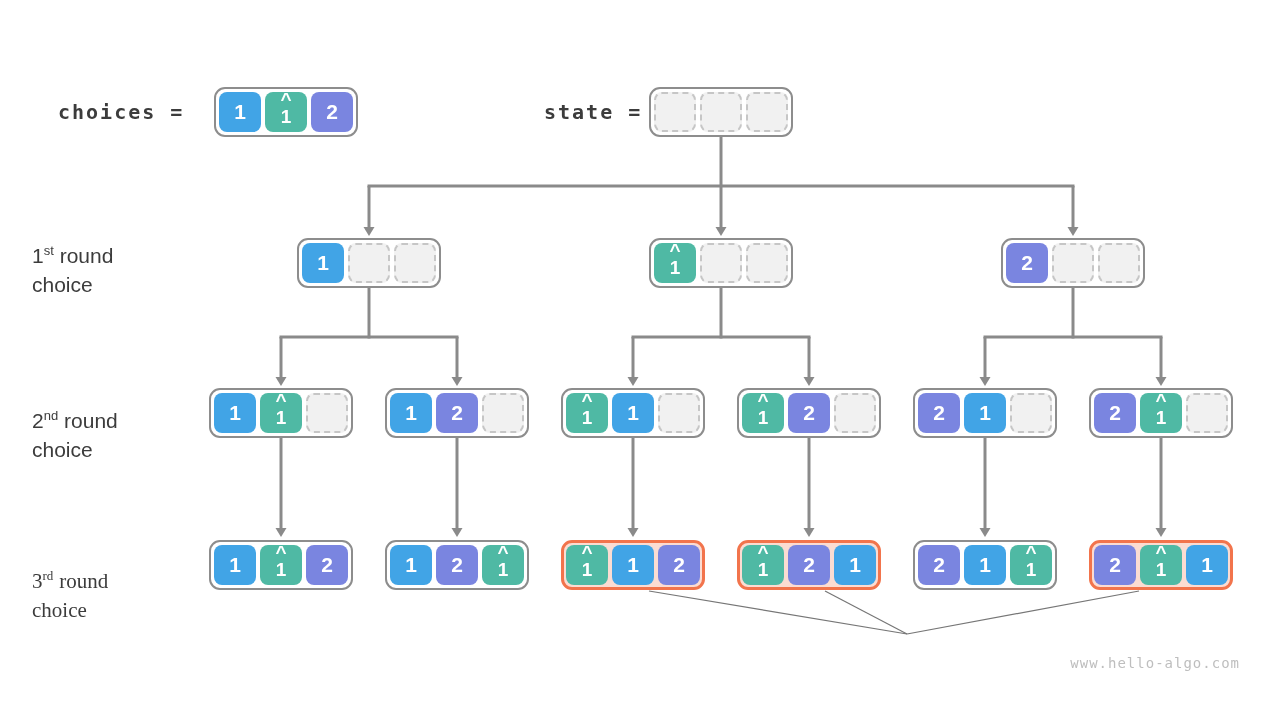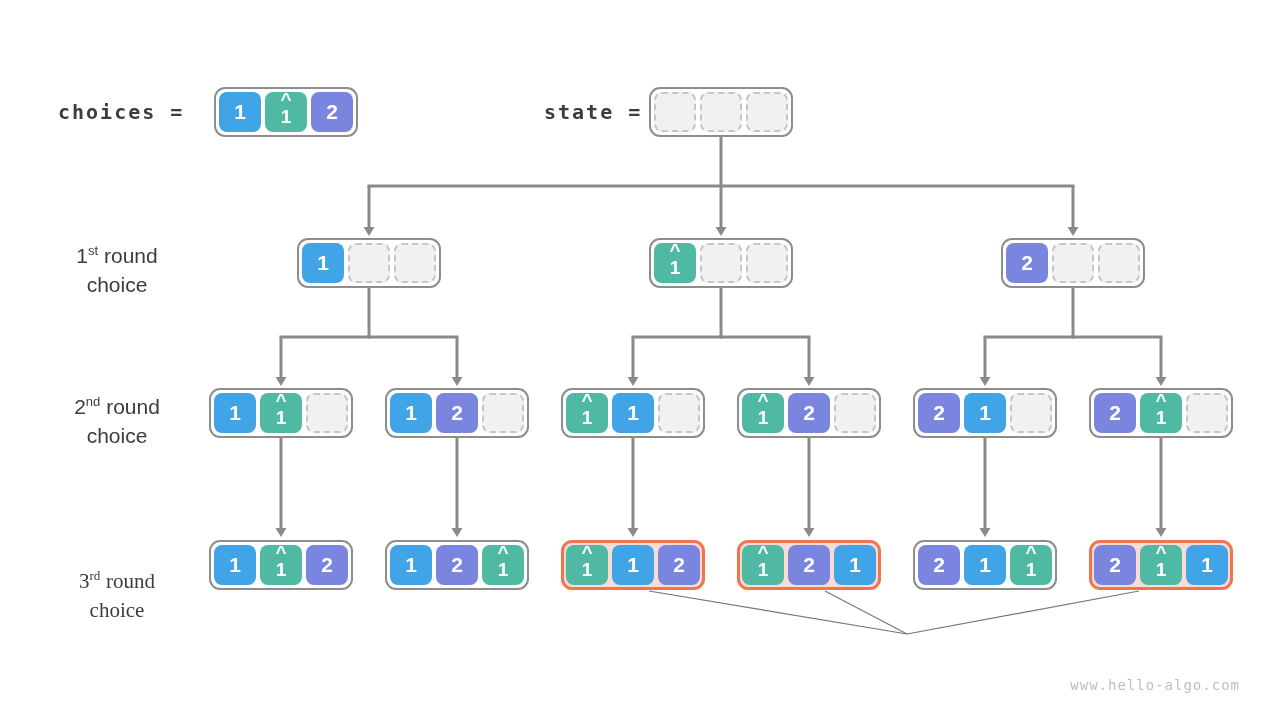--- a/index.html
+++ b/index.html
@@ -30,31 +30,31 @@
   .cell .hat{position:absolute;top:-1px;left:0;right:0;text-align:center;
     font-size:19px;line-height:17px;font-weight:bold;}
   .cell .dg{padding-top:10px;font-size:19px;line-height:20px;}
   
   .mono-label{
     position:absolute;font-family:"DejaVu Sans Mono","Liberation Mono",monospace;
     font-weight:bold;font-size:20px;letter-spacing:2px;color:var(--text);
     white-space:nowrap;
   }
   .row-label{
-    position:absolute;left:32px;width:170px;text-align:center;
+    position:absolute;left:32px;width:170px;text-align:left;
     font-size:21px;line-height:29px;color:var(--text);
   }
   .row-label sup{font-size:13px;}
   .row-label .rest{margin-left:0.28em;}
   #caption{
     position:absolute;left:907px;top:641px;transform:translateX(-50%);
     font-weight:bold;font-size:22px;color:var(--text);white-space:nowrap;
   }
   #watermark{
-    position:absolute;right:40px;top:677px;
+    position:absolute;right:40px;top:655px;
     font-family:"DejaVu Sans Mono","Liberation Mono",monospace;
     font-size:14px;color:var(--watermark);letter-spacing:1px;
   }
 </style>
 </head>
 <body>
 
 <div id="canvas">
   <svg id="connectors" width="1280" height="720">
       <line x1="721" y1="136" x2="721" y2="186" stroke="#8A8A8A" stroke-width="3"></line>
@@ -100,21 +100,21 @@
       <line x1="1139" y1="591" x2="907" y2="634" stroke="#767676" stroke-width="1.2"></line>
     </svg>
 
   <div class="mono-label" style="left:58px;top:100px;">choices =</div>
   <div class="mono-label" style="left:544px;top:100px;">state =</div>
 
   <div class="row-label" style="top:236px;">
     <span>1</span><sup>st</sup><span class="rest">round</span><br>
     <span>choice</span>
   </div>
-  <div class="row-label" style="top:387px;">
+  <div class="row-label" style="top:401px;">
     <span>2</span><sup>nd</sup><span class="rest">round</span><br>
     <span>choice</span>
   </div>
   <div class="row-label" style="top:561px;font-family:Liberation Serif, serif;">
     <span>3</span><sup>rd</sup><span class="rest">round</span><br>
     <span>choice</span>
   </div>
 
   <div id="nodes">
       <div class="node" style="left: 286px; top: 87px;">

